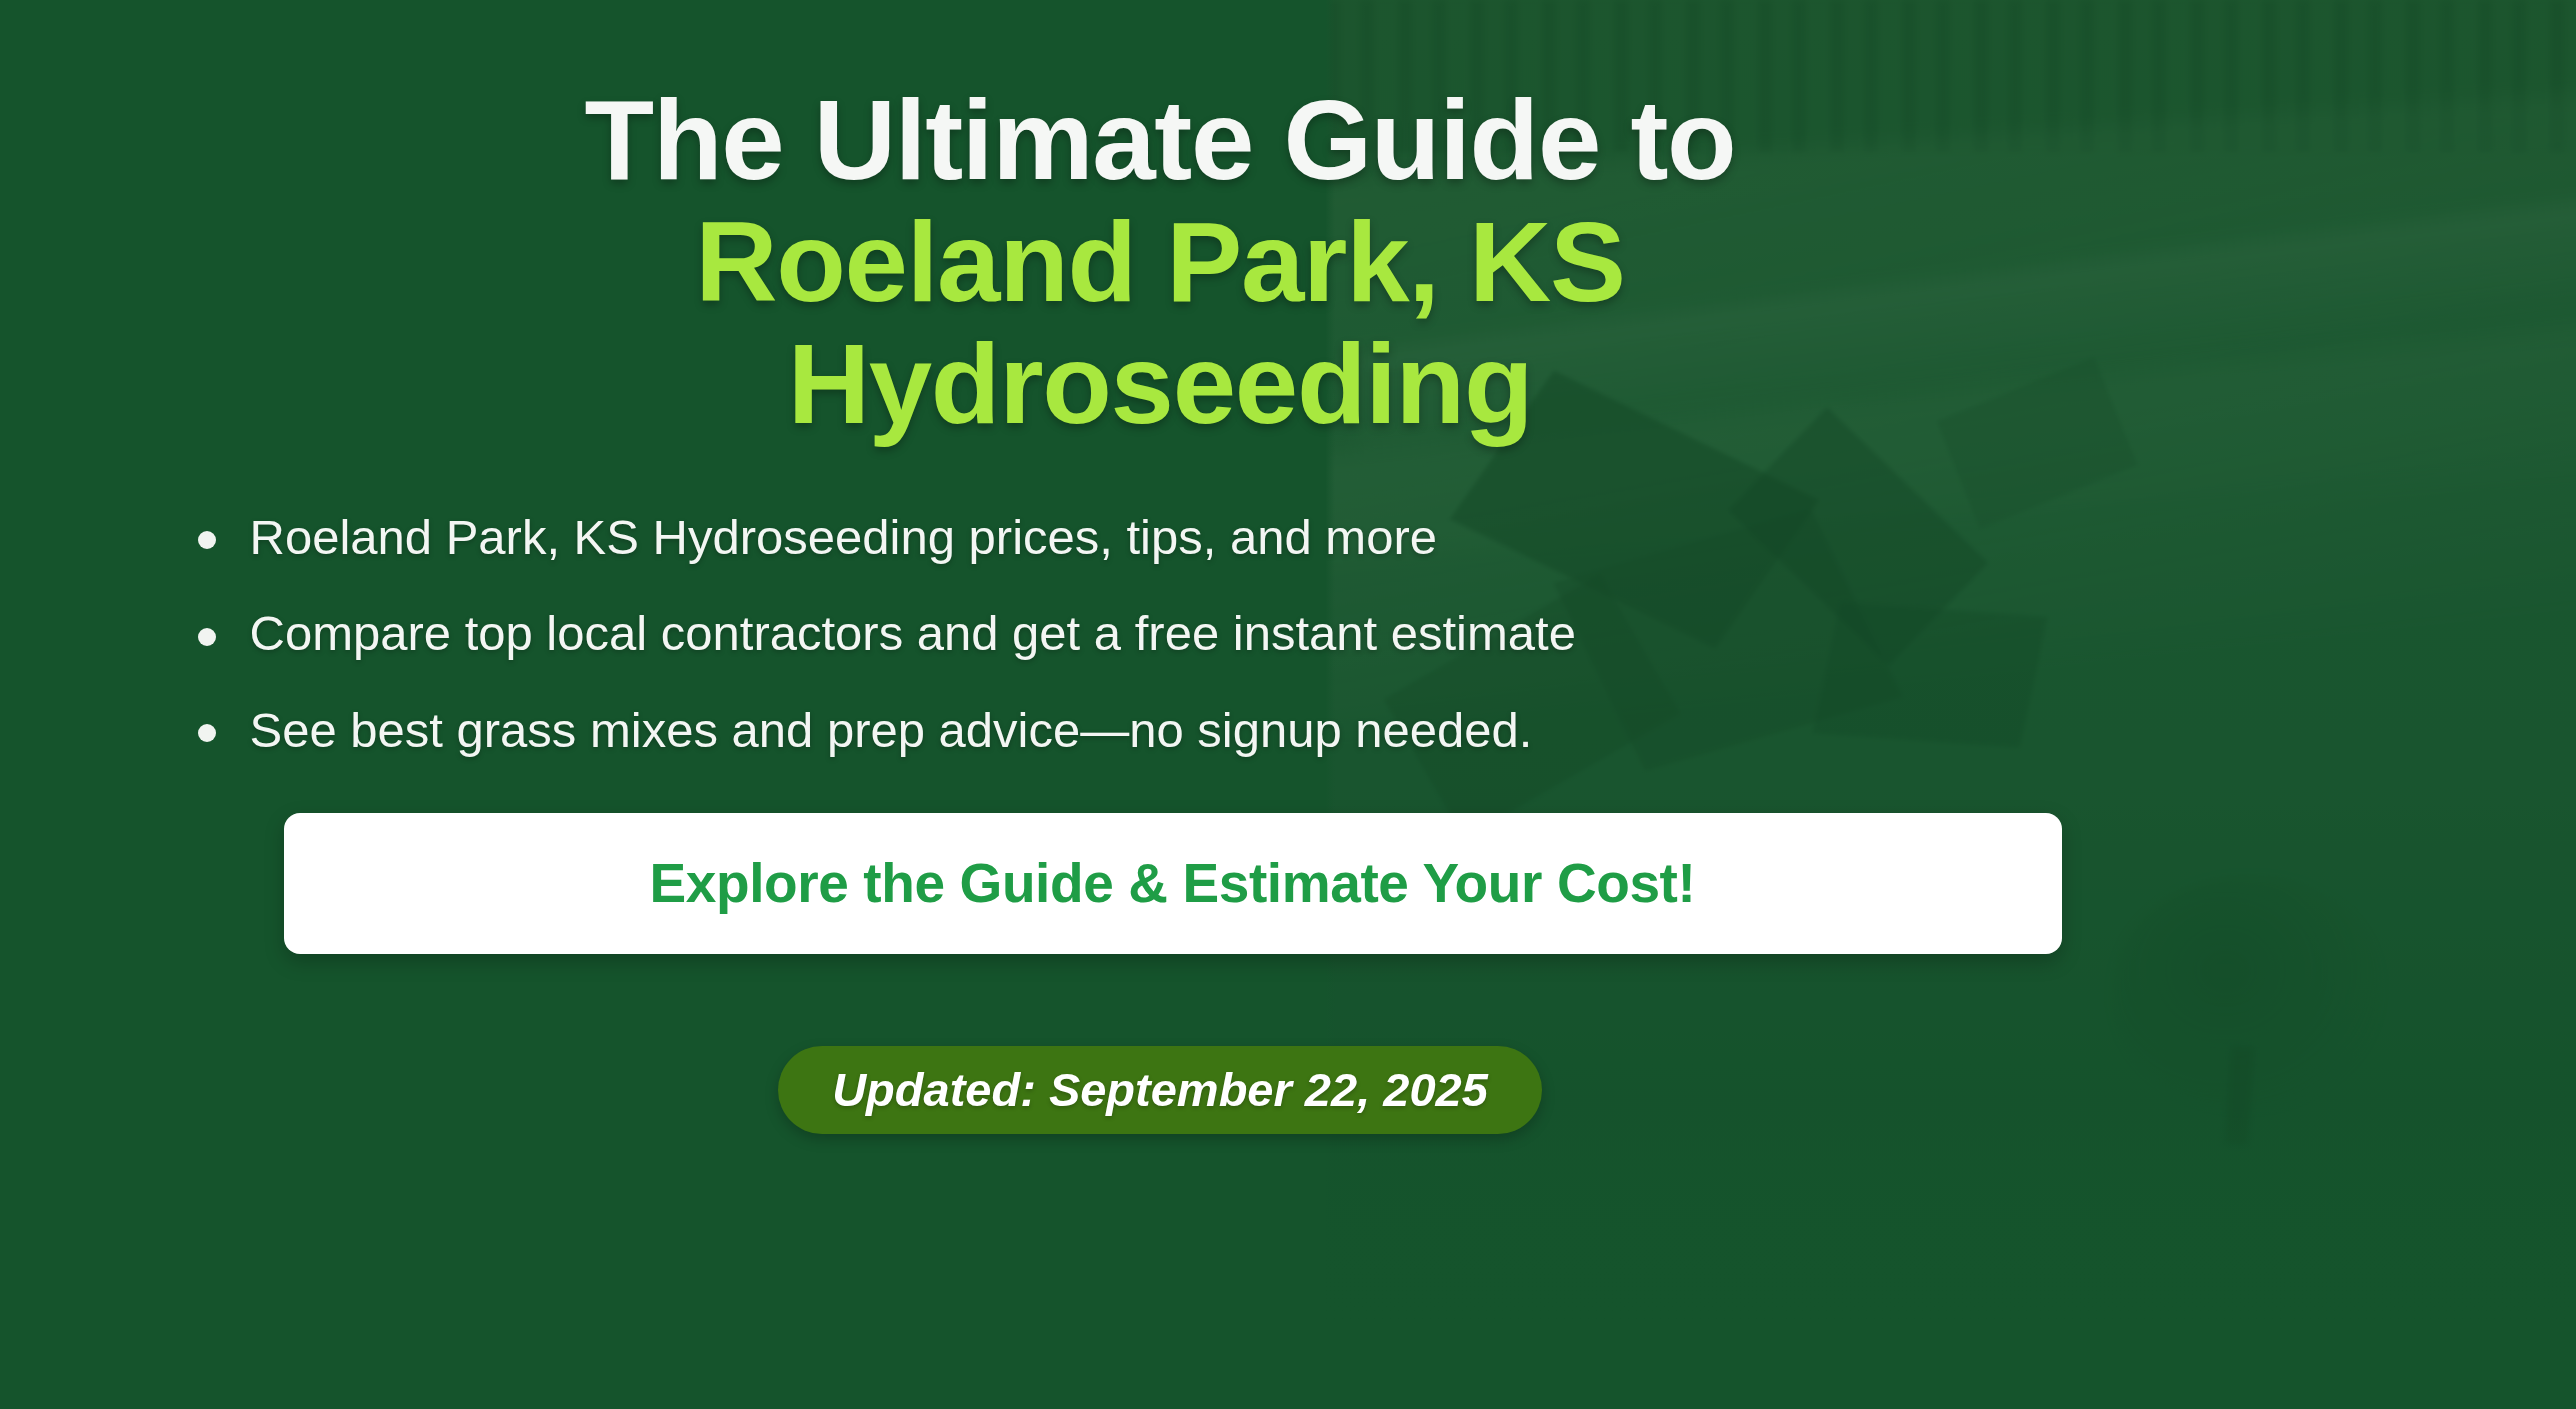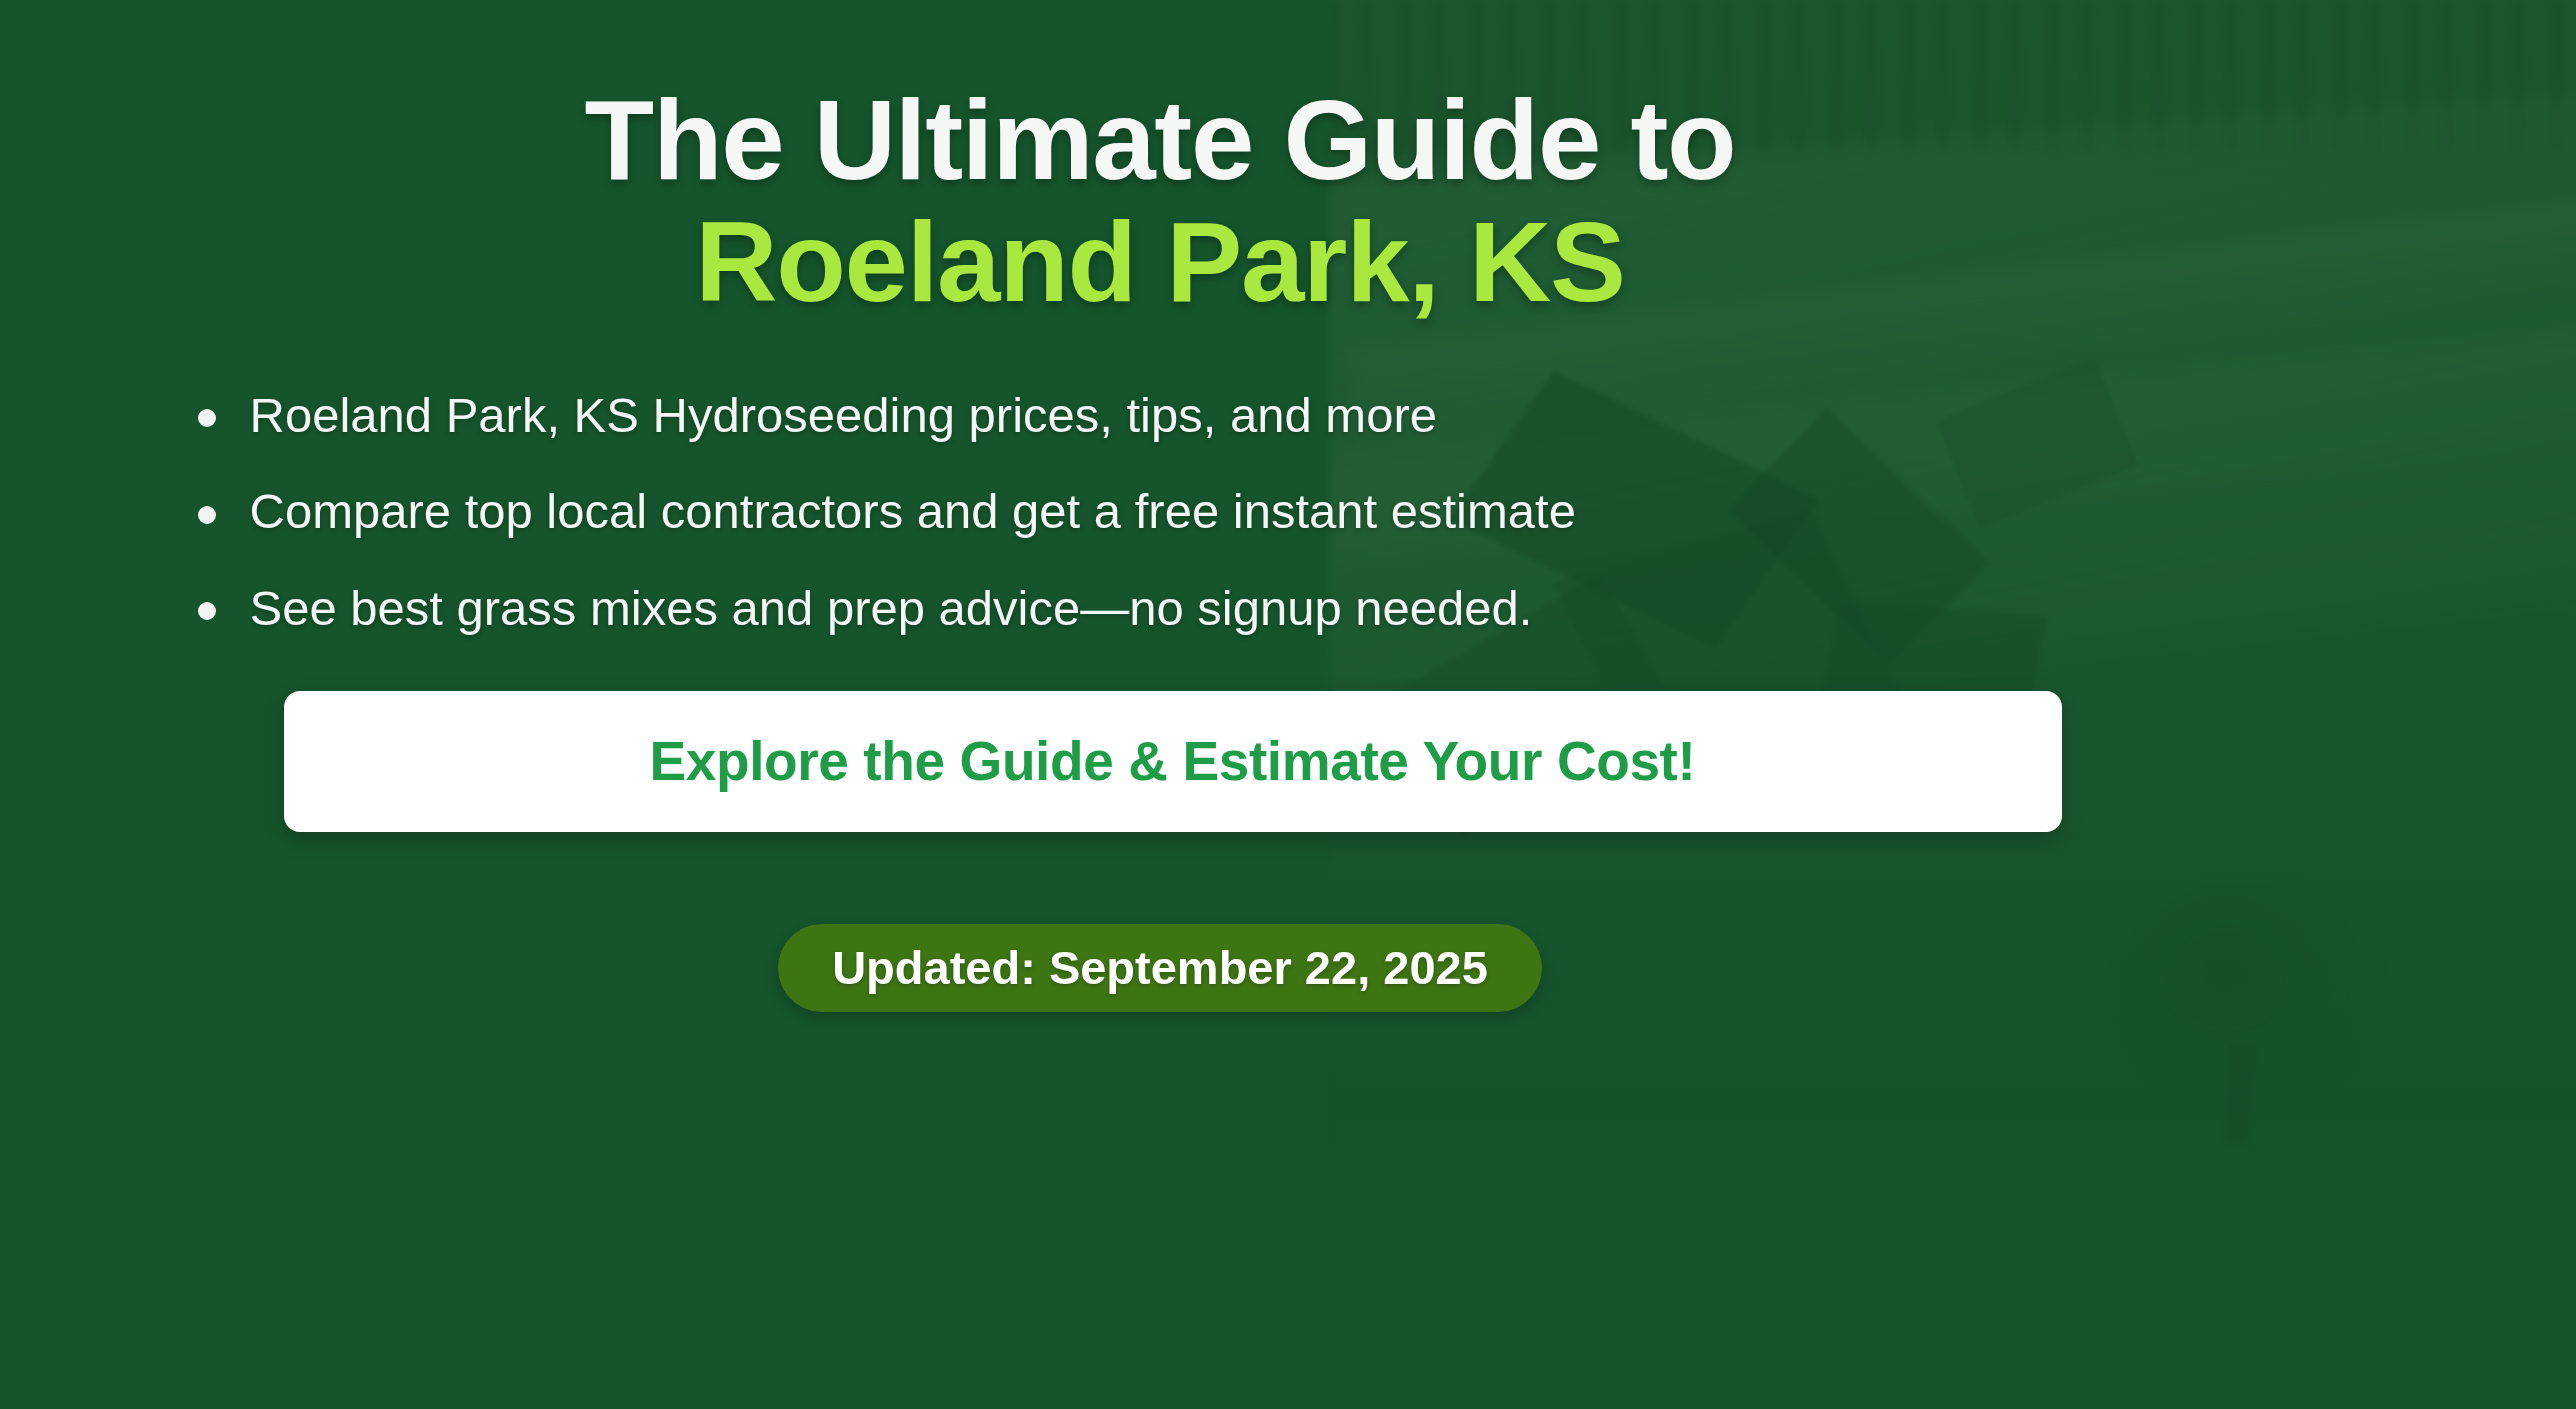--- a/index.html
+++ b/index.html
@@ -193,20 +193,21 @@
     border-radius:44px;
     background:#3d7512;
     box-shadow:0 5.4px 14.3px rgba(0,0,0,.22);
   }
   .updated-label {
     color:#ffffff;
     font-size:47px;
     font-weight:700;
     white-space:nowrap;
     text-shadow:0 1.8px 4.5px rgba(0,0,0,.22);
+    font-style:italic;
   }
 </style>
 </head>
 <body>
 
 <div class="hero">
 
   <div class="bg-photo">
     <div class="sky"></div>
     <div class="forest"></div>
@@ -224,20 +225,21 @@
     <div class="wash"></div>
     <div class="bottom-fade"></div>
   </div>
   <div class="seam"></div>
 
   <div class="content">
 
     <h1 class="headline">
       <span class="line-white">The Ultimate Guide to</span>
       <span class="line-accent">Roeland Park, KS</span>
+      <span class="line-accent">Hydroseeding</span>
     </h1>
 
     <ul class="bullets">
       <li class="bullet-row">
         <span class="bullet-dot"></span>
         <span class="bullet-text">Roeland Park, KS Hydroseeding prices, tips, and more</span>
       </li>
       <li class="bullet-row">
         <span class="bullet-dot"></span>
         <span class="bullet-text">Compare top local contractors and get a free instant estimate</span>

